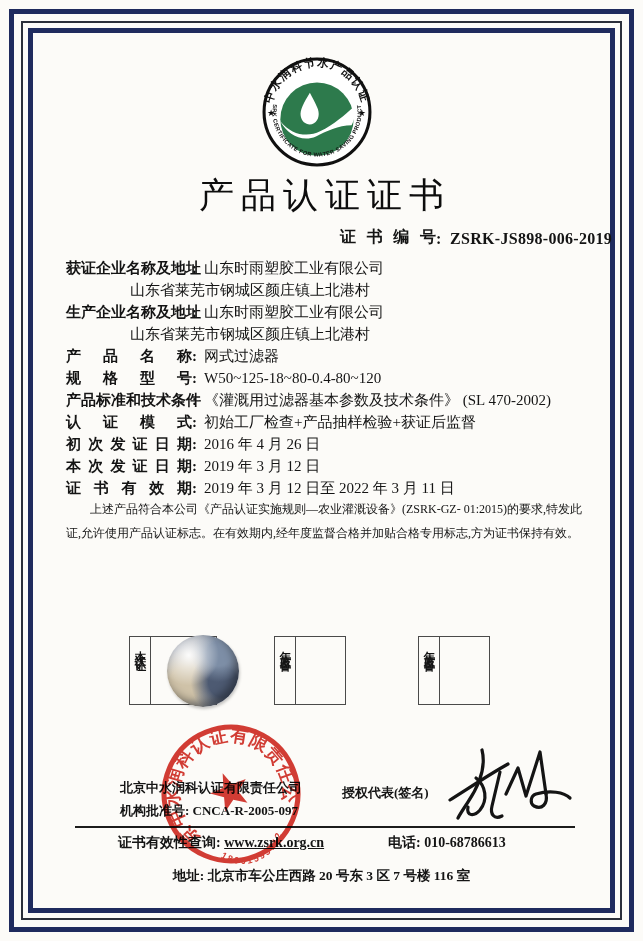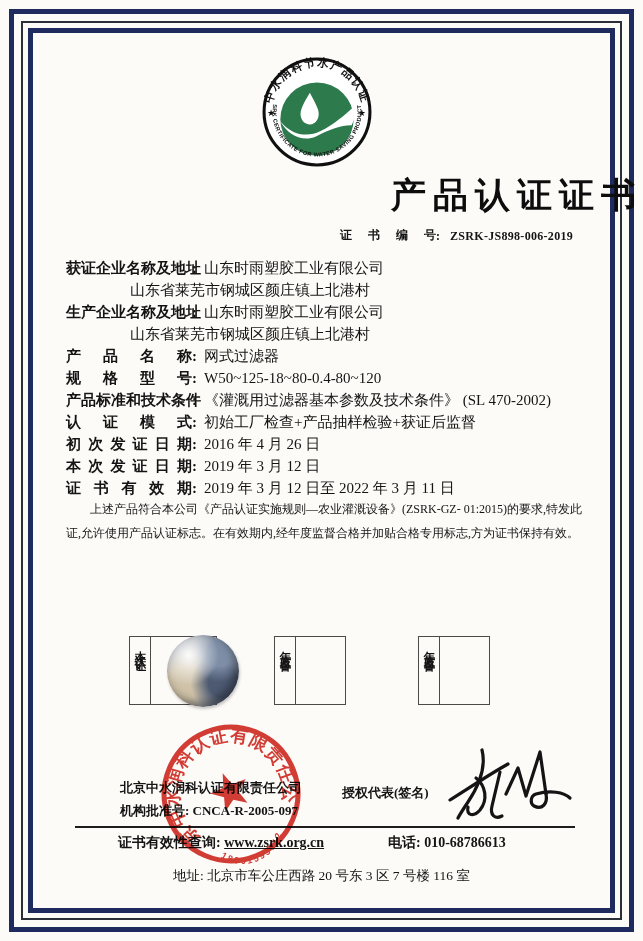--- a/index.html
+++ b/index.html
@@ -20,25 +20,25 @@
   .logo{position:absolute;left:261px;top:56px;width:112px;height:112px;}
   .logo .ring{fill:#fff;stroke:#101010;stroke-width:3;}
   .logo .green{fill:#2d7a4c;}
   .logo .wht{fill:#fff;}
   .logo .arc-cn{font-family:"Liberation Sans","DejaVu Sans",sans-serif;font-size:11px;font-weight:bold;fill:#101010;letter-spacing:1.5px;}
   .logo .arc-en{font-family:"Liberation Sans","DejaVu Sans",sans-serif;font-size:5.6px;font-weight:bold;fill:#101010;letter-spacing:.4px;}
   .logo .star{font-size:9px;fill:#101010;}
 
   
   .title{
-    position:absolute;left:0;top:172px;width:643px;text-align:right;
+    position:absolute;left:0;top:172px;width:643px;text-align:center;
     font-family:"Liberation Sans","DejaVu Sans",sans-serif;
-    font-size:35px;font-weight:bold;letter-spacing:7px;text-indent:7px;color:#0d0d0d;
-  }
-  .certno{position:absolute;left:340px;top:227px;font-size:12px;font-weight:bold;white-space:nowrap;}
+    font-size:35px;font-weight:normal;letter-spacing:7px;text-indent:7px;color:#0d0d0d;
+  }
+  .certno{position:absolute;left:340px;top:227px;font-size:16px;font-weight:bold;white-space:nowrap;}
   .certno .cn-lbl{display:inline-block;width:96px;text-align:justify;text-align-last:justify;text-justify:inter-character;vertical-align:bottom;}
   .certno .cn-colon{display:inline-block;width:14px;}
   .certno .cn-val{letter-spacing:.3px;}
 
   
   .fields{position:absolute;left:66px;top:257px;width:518px;font-size:15px;line-height:22px;}
   .row{white-space:nowrap;}
   .lbl{display:inline-block;width:126px;text-align:justify;text-align-last:justify;text-justify:inter-character;
        font-weight:bold;vertical-align:bottom;}
   .colon{display:inline-block;width:12px;font-weight:bold;}
@@ -72,21 +72,21 @@
   }
 
   
   .f-company{position:absolute;left:120px;top:779px;font-size:13px;font-weight:600;}
   .f-approval{position:absolute;left:120px;top:802px;font-size:13px;font-weight:600;}
   .f-rep{position:absolute;left:342px;top:784px;font-size:13px;font-weight:600;}
   .sepline{position:absolute;left:75px;top:826px;width:500px;height:2px;background:#1c1c1c;}
   .f-query{position:absolute;left:118px;top:834px;font-size:14px;font-weight:bold;}
   .f-query .url{text-decoration:underline;}
   .f-phone{position:absolute;left:388px;top:834px;font-size:14px;font-weight:bold;}
-  .f-address{position:absolute;left:0;top:867px;width:643px;text-align:center;font-size:13.5px;font-weight:400;}
+  .f-address{position:absolute;left:0;top:867px;width:643px;text-align:center;font-size:13.5px;font-weight:700;}
 
   
   .seal{position:absolute;left:150px;top:713px;width:162px;height:162px;mix-blend-mode:multiply;opacity:.9;z-index:5;}
   .seal-ring{fill:none;stroke:#d0281f;stroke-width:5;}
   .seal-star{fill:#d0281f;}
   .seal-text{font-family:"Liberation Sans","DejaVu Sans",sans-serif;font-size:17.5px;font-weight:bold;fill:#d0281f;letter-spacing:1px;}
   .seal-digits{font-family:"Liberation Sans","DejaVu Sans",sans-serif;font-size:9px;font-weight:bold;fill:#d0281f;letter-spacing:2px;}
   .signature{position:absolute;left:446px;top:744px;width:132px;height:88px;z-index:6;}
   .signature path{fill:none;stroke:#141414;stroke-width:3.2;stroke-linecap:round;stroke-linejoin:round;}
 </style>

